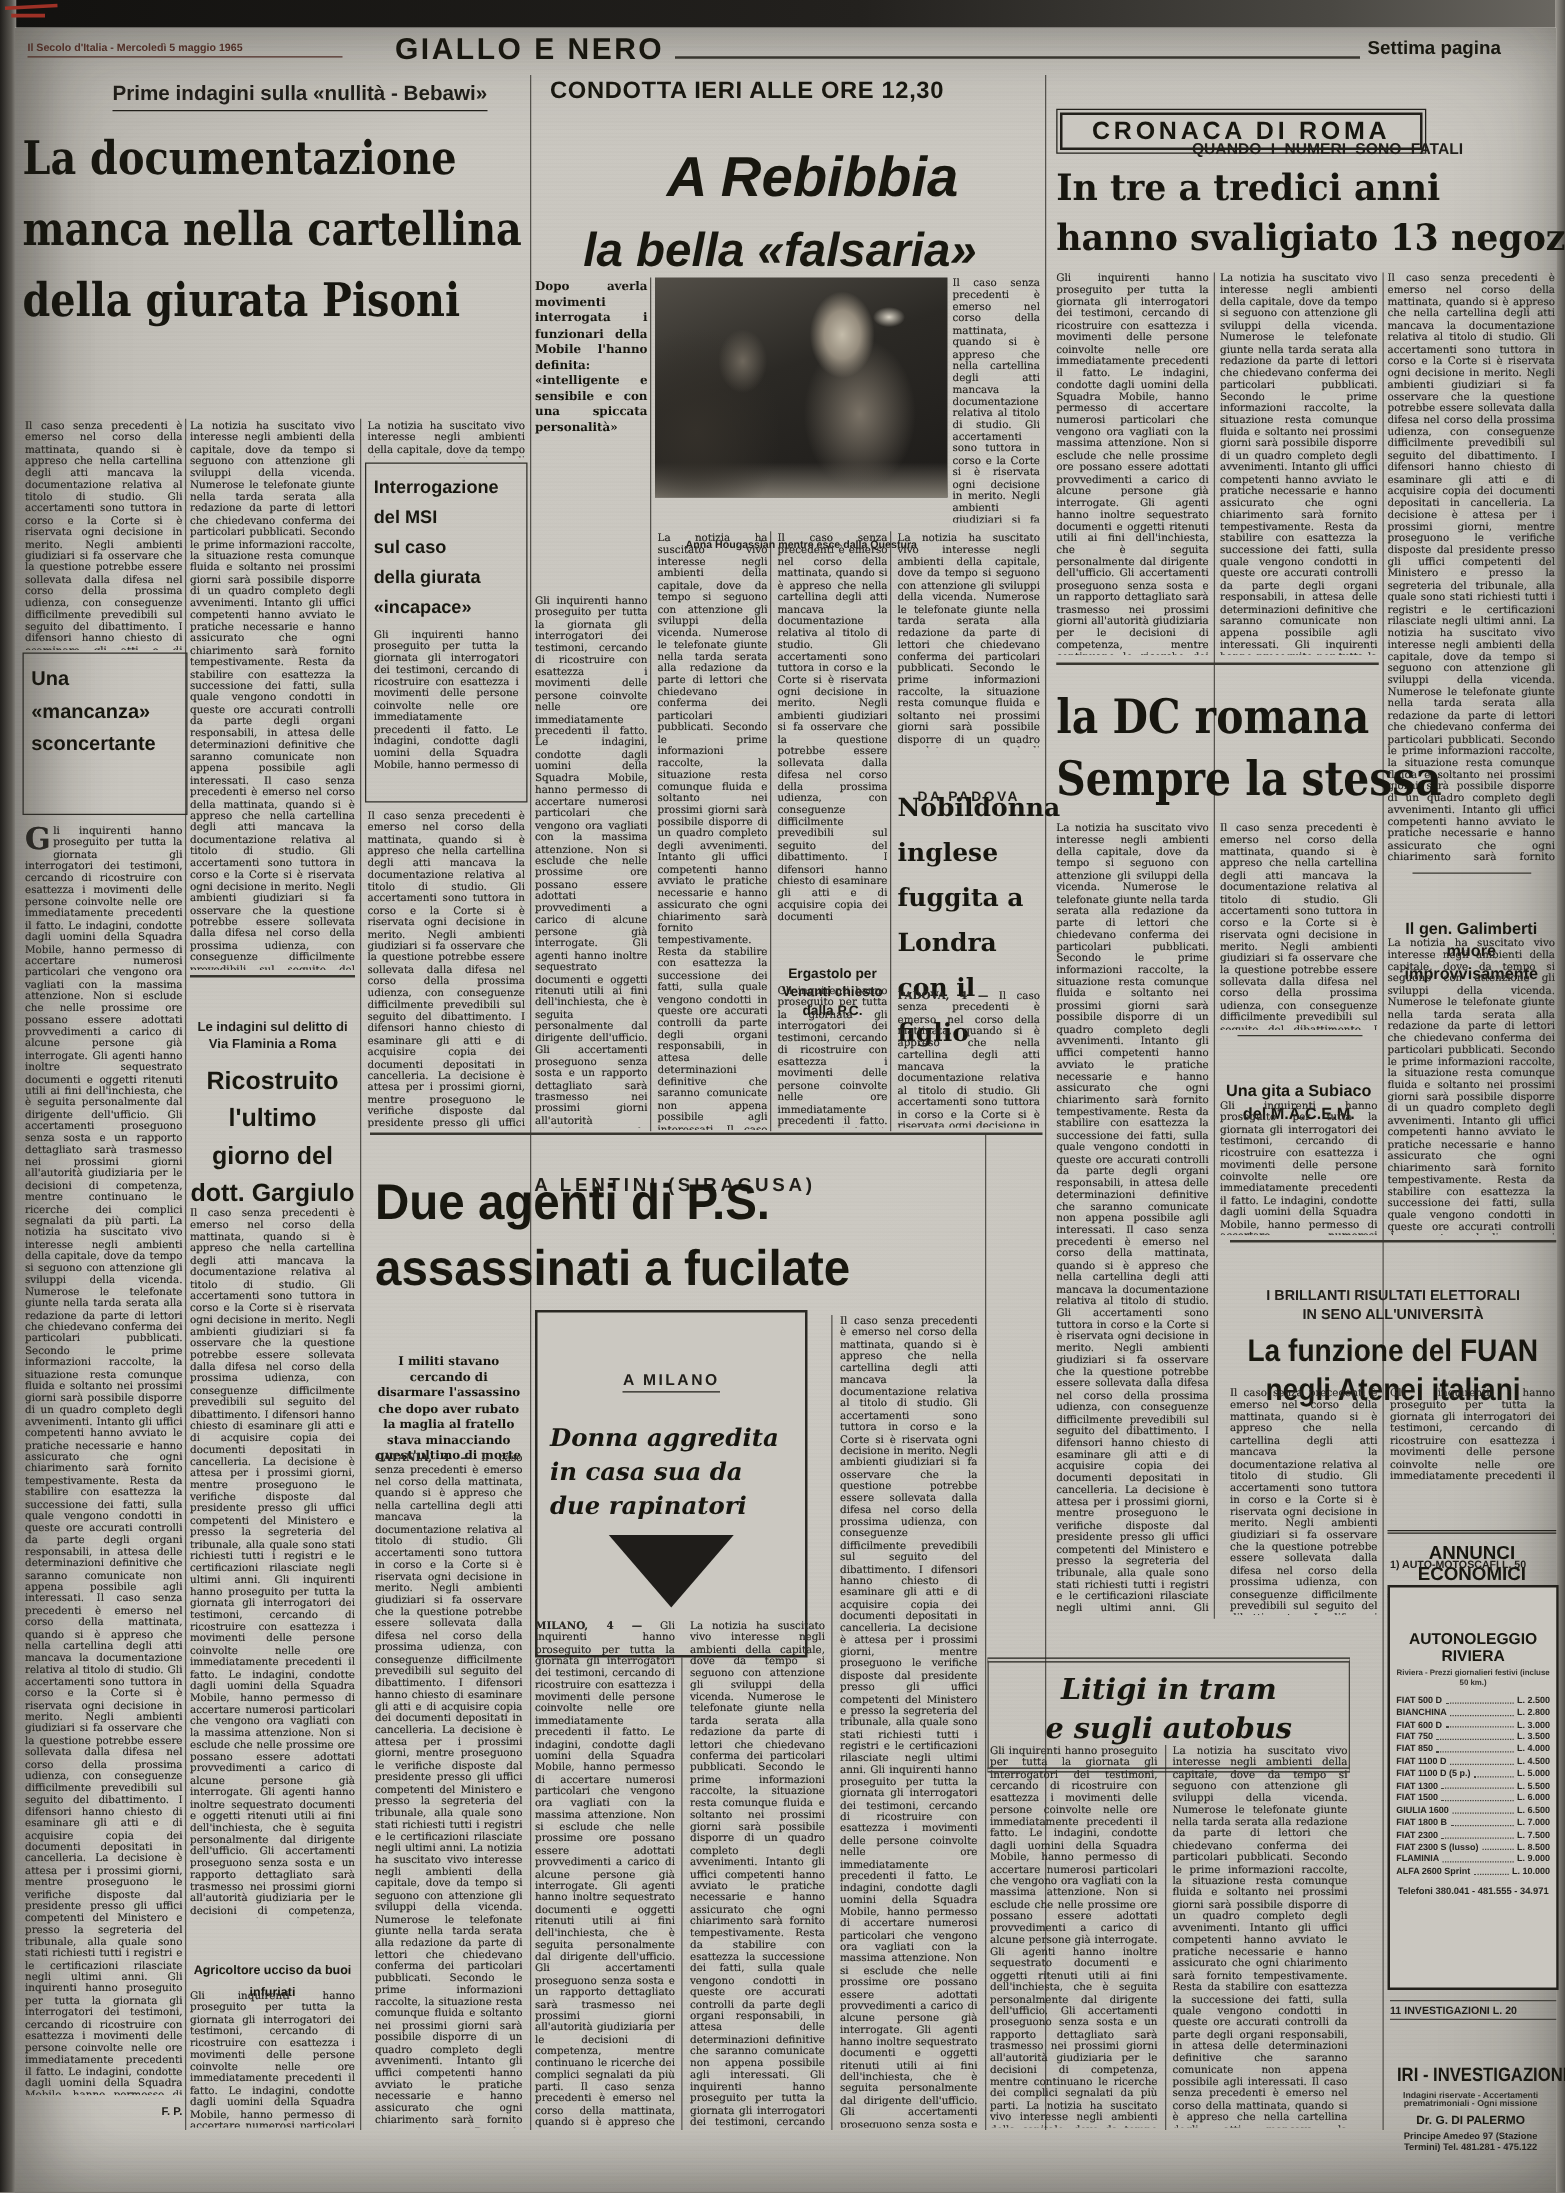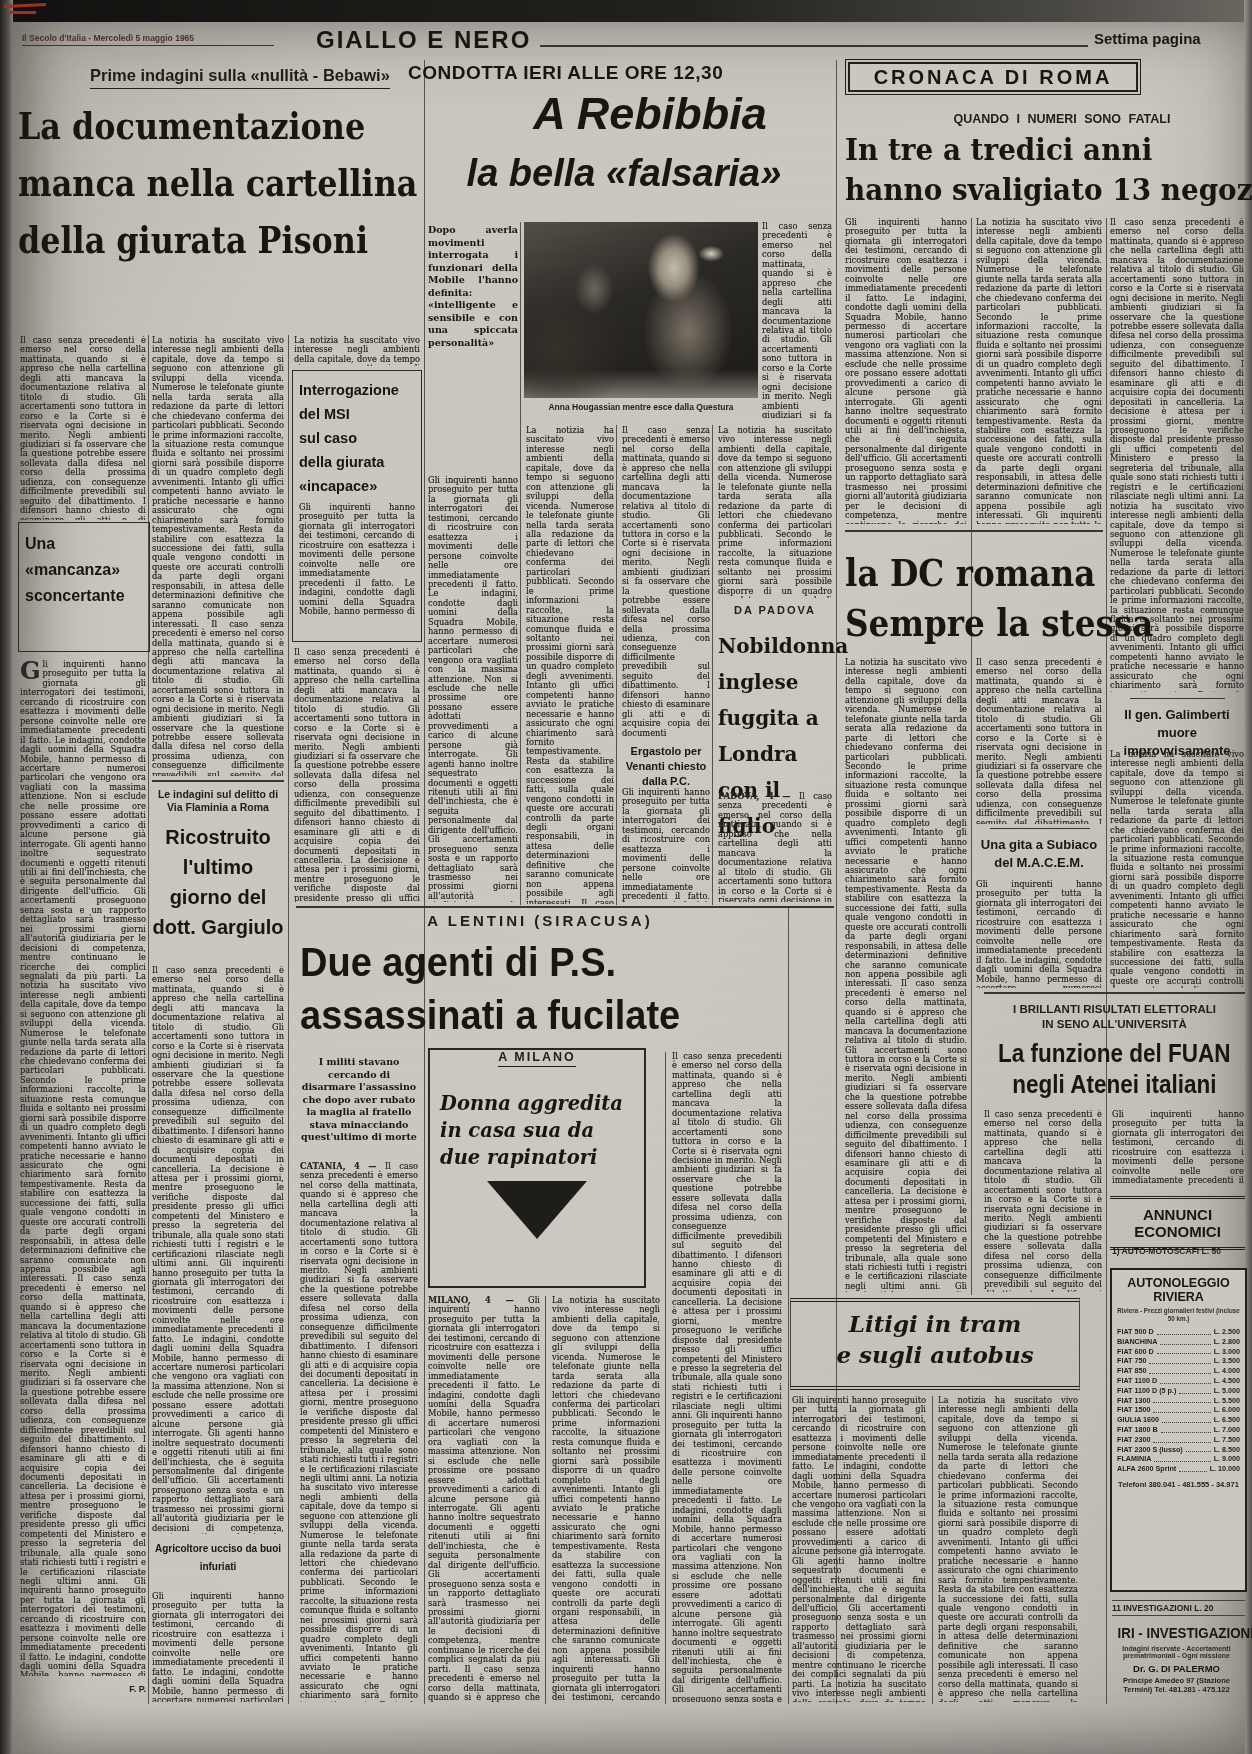--- a/index.html
+++ b/index.html
@@ -19,21 +19,21 @@
   .vr{background:#54524c;width:1px;}
   .hrule{background:#38362f;}
   .body{font-family:"DejaVu Serif",serif;font-size:8.3px;line-height:9.45px;text-align:justify;
         color:#2b2925;overflow:hidden;text-shadow:0 0 .5px rgba(43,41,37,.6);word-spacing:.4px;}
   .dateline{font-weight:bold;}
   .drop::first-letter{float:left;font-size:24px;line-height:20px;padding:1px 2px 0 0;font-weight:bold;}
   .k{font-weight:bold;color:#201e19;}
   .hserif{font-family:"DejaVu Serif",serif;font-weight:bold;color:#17160f;}
   .hsans{font-family:"Liberation Sans",sans-serif;font-weight:bold;color:#18170f;}
   .ital{font-style:italic;}
-  .ctr{text-align:center;}
+  .ctr{text-align:center;margin-top:28px;}
   .cx{display:inline-block;transform:scaleX(.86);transform-origin:0 50%;white-space:nowrap;}
   .cxc{display:inline-block;transform:scaleX(.9);transform-origin:50% 50%;white-space:nowrap;}
   .nw{white-space:nowrap;}
   .boxed{border:1.5px solid #2e2c27;}
   .dbox{border:2px solid #22201b;outline:1px solid #22201b;outline-offset:2px;background:#cac7c0;}
   .leader{flex:1;border-bottom:1px dotted #44423c;margin:0 3px 2px 3px;}
   .row{display:flex;align-items:flex-end;font-size:7.2px;line-height:9.8px;font-weight:bold;color:#24221d;}
   .photo{background:
     radial-gradient(ellipse 36px 48px at 64% 26%, #c4bcaa 0%, #958c7d 40%, rgba(40,38,35,0) 72%),
     radial-gradient(ellipse 26px 34px at 30% 38%, #6e675c 0%, rgba(40,38,35,0) 75%),
@@ -133,21 +133,21 @@
       <div>«incapace»</div>
     </div>
     <div class="body" style="height:112px;margin-top:5px;">
       <span>Gli inquirenti hanno proseguito per tutta la giornata gli interrogatori dei testimoni, cercando di ricostruire con esattezza i movimenti delle persone coinvolte nelle ore immediatamente precedenti il fatto. Le indagini, condotte dagli uomini della Squadra Mobile, hanno permesso di accertare numerosi particolari che vengono ora vagliati con la massima attenzione. Non si esclude che nelle prossime ore possano essere adottati provvedimenti a carico di alcune persone già interrogate. Gli agenti hanno inoltre sequestrato documenti e oggetti ritenuti utili ai fini dell'inchiesta, che è seguita personalmente dal dirigente dell'ufficio. Gli accertamenti proseguono senza sosta e un rapporto dettagliato sarà trasmesso nei prossimi giorni all'autorità giudiziaria per le decisioni di competenza, mentre continuano le ricerche dei complici segnalati da più parti.</span>
     </div>
   </div>
   <div class="abs body" style="left:294px;top:648px;width:126px;height:254px;">
     <span>Il caso senza precedenti è emerso nel corso della mattinata, quando si è appreso che nella cartellina degli atti mancava la documentazione relativa al titolo di studio. Gli accertamenti sono tuttora in corso e la Corte si è riservata ogni decisione in merito. Negli ambienti giudiziari si fa osservare che la questione potrebbe essere sollevata dalla difesa nel corso della prossima udienza, con conseguenze difficilmente prevedibili sul seguito del dibattimento. I difensori hanno chiesto di esaminare gli atti e di acquisire copia dei documenti depositati in cancelleria. La decisione è attesa per i prossimi giorni, mentre proseguono le verifiche disposte dal presidente presso gli uffici competenti del Ministero e presso la segreteria del tribunale, alla quale sono stati richiesti tutti i registri e le certificazioni rilasciate negli ultimi anni.</span>
   </div>
 
-  <div class="abs hsans" style="left:408px;top:62px;font-size:19px;letter-spacing:.5px;">CONDOTTA IERI ALLE ORE 12,30</div>
+  <div class="abs hsans" style="left:440px;top:62px;font-size:19px;letter-spacing:.5px;">CONDOTTA IERI ALLE ORE 12,30</div>
   <div class="abs hsans ital ctr" style="left:470px;top:88px;width:360px;font-size:45px;">A Rebibbia</div>
   <div class="abs hsans ital ctr" style="left:428px;top:152px;width:392px;font-size:38px;">la bella «falsaria»</div>
 
   <div class="abs hserif" style="left:428px;top:224px;width:90px;font-size:9.5px;line-height:12.5px;text-align:justify;">Dopo averla movimenti interrogata i funzionari della Mobile l'hanno definita: «intelligente e sensibile e con una spiccata personalità»</div>
   <div class="abs body" style="left:428px;top:476px;width:90px;height:426px;">
     <span>Gli inquirenti hanno proseguito per tutta la giornata gli interrogatori dei testimoni, cercando di ricostruire con esattezza i movimenti delle persone coinvolte nelle ore immediatamente precedenti il fatto. Le indagini, condotte dagli uomini della Squadra Mobile, hanno permesso di accertare numerosi particolari che vengono ora vagliati con la massima attenzione. Non si esclude che nelle prossime ore possano essere adottati provvedimenti a carico di alcune persone già interrogate. Gli agenti hanno inoltre sequestrato documenti e oggetti ritenuti utili ai fini dell'inchiesta, che è seguita personalmente dal dirigente dell'ufficio. Gli accertamenti proseguono senza sosta e un rapporto dettagliato sarà trasmesso nei prossimi giorni all'autorità giudiziaria per le decisioni di competenza, mentre continuano le ricerche dei complici segnalati da più parti.</span>
     
   </div>
 
   <div class="abs photo" style="left:524px;top:222px;width:234px;height:176px;"></div>
@@ -194,21 +194,21 @@
     <div><span class="cx" style="transform:scaleX(.95);">assassinati a fucilate</span></div>
   </div>
 
   <div class="abs hserif ctr" style="left:300px;top:1056px;width:118px;font-size:9.5px;line-height:12.5px;font-weight:bold;">I militi stavano cercando di disarmare l'assassino che dopo aver rubato la maglia al fratello stava minacciando quest'ultimo di morte</div>
   <div class="abs body" style="left:300px;top:1162px;width:118px;height:540px;">
     <span class="dateline">CATANIA, 4 —</span>
     <span>Il caso senza precedenti è emerso nel corso della mattinata, quando si è appreso che nella cartellina degli atti mancava la documentazione relativa al titolo di studio. Gli accertamenti sono tuttora in corso e la Corte si è riservata ogni decisione in merito. Negli ambienti giudiziari si fa osservare che la questione potrebbe essere sollevata dalla difesa nel corso della prossima udienza, con conseguenze difficilmente prevedibili sul seguito del dibattimento. I difensori hanno chiesto di esaminare gli atti e di acquisire copia dei documenti depositati in cancelleria. La decisione è attesa per i prossimi giorni, mentre proseguono le verifiche disposte dal presidente presso gli uffici competenti del Ministero e presso la segreteria del tribunale, alla quale sono stati richiesti tutti i registri e le certificazioni rilasciate negli ultimi anni.</span>
     <span>La notizia ha suscitato vivo interesse negli ambienti della capitale, dove da tempo si seguono con attenzione gli sviluppi della vicenda. Numerose le telefonate giunte nella tarda serata alla redazione da parte di lettori che chiedevano conferma dei particolari pubblicati. Secondo le prime informazioni raccolte, la situazione resta comunque fluida e soltanto nei prossimi giorni sarà possibile disporre di un quadro completo degli avvenimenti. Intanto gli uffici competenti hanno avviato le pratiche necessarie e hanno assicurato che ogni chiarimento sarà fornito tempestivamente. Resta da stabilire con esattezza la successione dei fatti, sulla quale vengono condotti in queste ore accurati controlli da parte degli organi responsabili, in attesa delle determinazioni definitive che saranno comunicate non appena possibile agli interessati.</span>
   </div>
 
-  <div class="abs" style="left:428px;top:1048px;width:194px;height:236px;border:2px solid #2a2823;padding:0 10px;background:#cbc8c1;">
+  <div class="abs" style="left:428px;top:1048px;width:194px;height:236px;border:2px solid #2a2823;padding:19px 10px;background:#cbc8c1;">
     <div class="k ctr" style="font-size:12.5px;letter-spacing:2px;"><span style="border-bottom:1.5px solid #201e19;padding-bottom:2px;">A MILANO</span></div>
     <div class="hserif ital" style="font-size:19.5px;line-height:27px;margin-top:26px;">Donna aggredita in casa sua da due rapinatori</div>
     <div class="arrow-down"></div>
   </div>
 
   <div class="abs body" style="left:428px;top:1296px;width:112px;height:406px;">
     <span class="dateline">MILANO, 4 —</span>
     <span>Gli inquirenti hanno proseguito per tutta la giornata gli interrogatori dei testimoni, cercando di ricostruire con esattezza i movimenti delle persone coinvolte nelle ore immediatamente precedenti il fatto. Le indagini, condotte dagli uomini della Squadra Mobile, hanno permesso di accertare numerosi particolari che vengono ora vagliati con la massima attenzione. Non si esclude che nelle prossime ore possano essere adottati provvedimenti a carico di alcune persone già interrogate. Gli agenti hanno inoltre sequestrato documenti e oggetti ritenuti utili ai fini dell'inchiesta, che è seguita personalmente dal dirigente dell'ufficio. Gli accertamenti proseguono senza sosta e un rapporto dettagliato sarà trasmesso nei prossimi giorni all'autorità giudiziaria per le decisioni di competenza, mentre continuano le ricerche dei complici segnalati da più parti.</span>
     <span>Il caso senza precedenti è emerso nel corso della mattinata, quando si è appreso che nella cartellina degli atti mancava la documentazione relativa al titolo di studio. Gli accertamenti sono tuttora in corso e la Corte si è riservata ogni decisione in merito. Negli ambienti giudiziari si fa osservare che la questione potrebbe essere sollevata dalla difesa nel corso della prossima udienza, con conseguenze difficilmente prevedibili sul seguito del dibattimento. I difensori hanno chiesto di esaminare gli atti e di acquisire copia dei documenti depositati in cancelleria. La decisione è attesa per i prossimi giorni, mentre proseguono le verifiche disposte dal presidente presso gli uffici competenti del Ministero e presso la segreteria del tribunale, alla quale sono stati richiesti tutti i registri e le certificazioni rilasciate negli ultimi anni.</span>
   </div>

